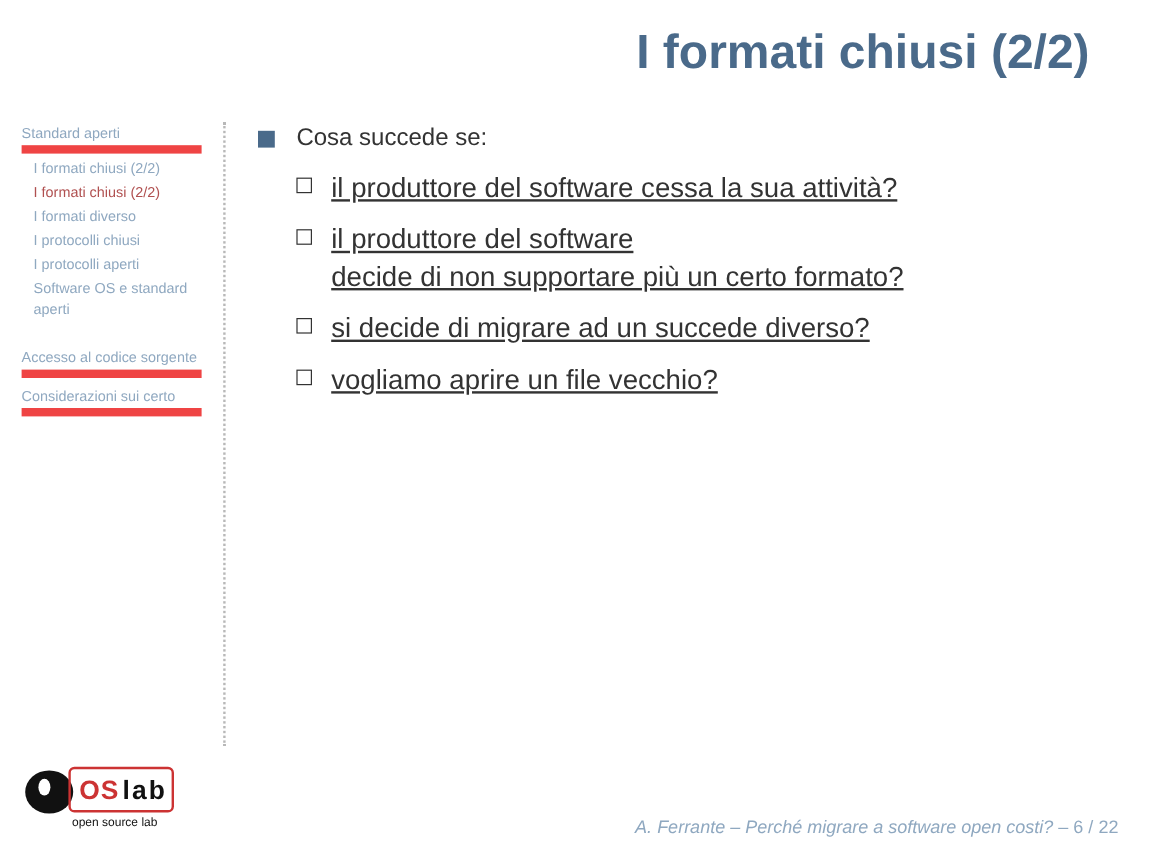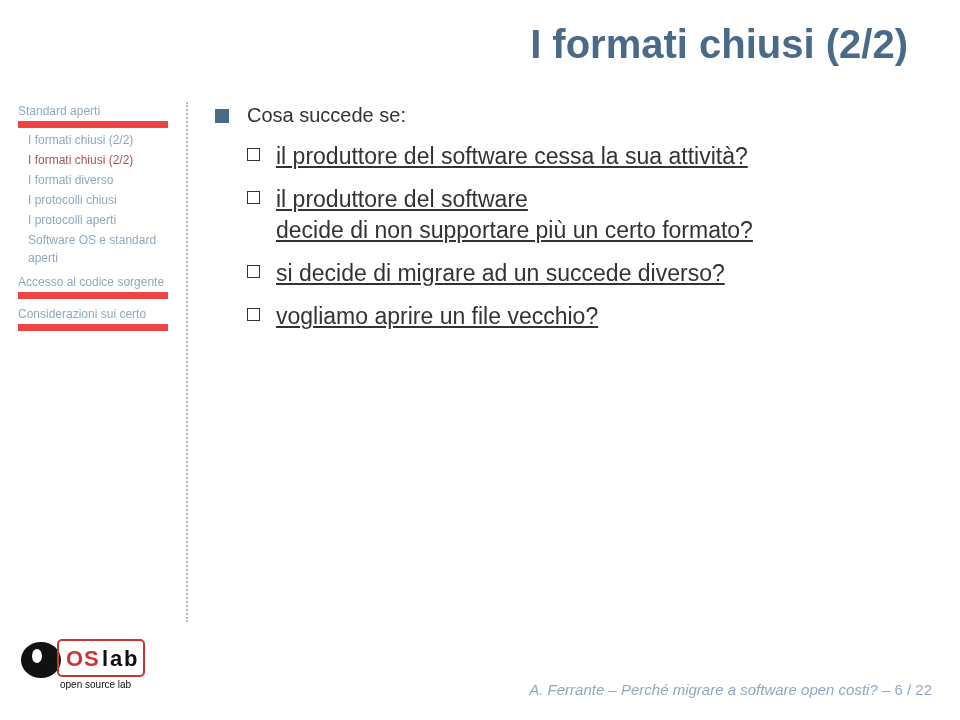--- a/index.html
+++ b/index.html
@@ -116,21 +116,21 @@
   <div class="title">I formati chiusi (2/2)</div>
 
   <div class="sidebar">
     <div class="section-head">Standard aperti</div>
     <div class="item">I formati chiusi (2/2)</div>
     <div class="item active">I formati chiusi (2/2)</div>
     <div class="item">I formati diverso</div>
     <div class="item">I protocolli chiusi</div>
     <div class="item">I protocolli aperti</div>
     <div class="item">Software OS e standard aperti</div>
-    <div class="section-head" style="margin-top:6px">Accesso al codice sorgente</div>
+    <div class="section-head" style="margin-top:22px">Accesso al codice sorgente</div>
     <div class="section-head" style="margin-top:6px">Considerazioni sui certo</div>
   </div>
 
   <div class="divider"></div>
 
   <div class="content">
     <div class="bullet-row">
       <div class="sq-filled"></div>
       <div class="bullet-text">Cosa succede se:</div>
     </div>

